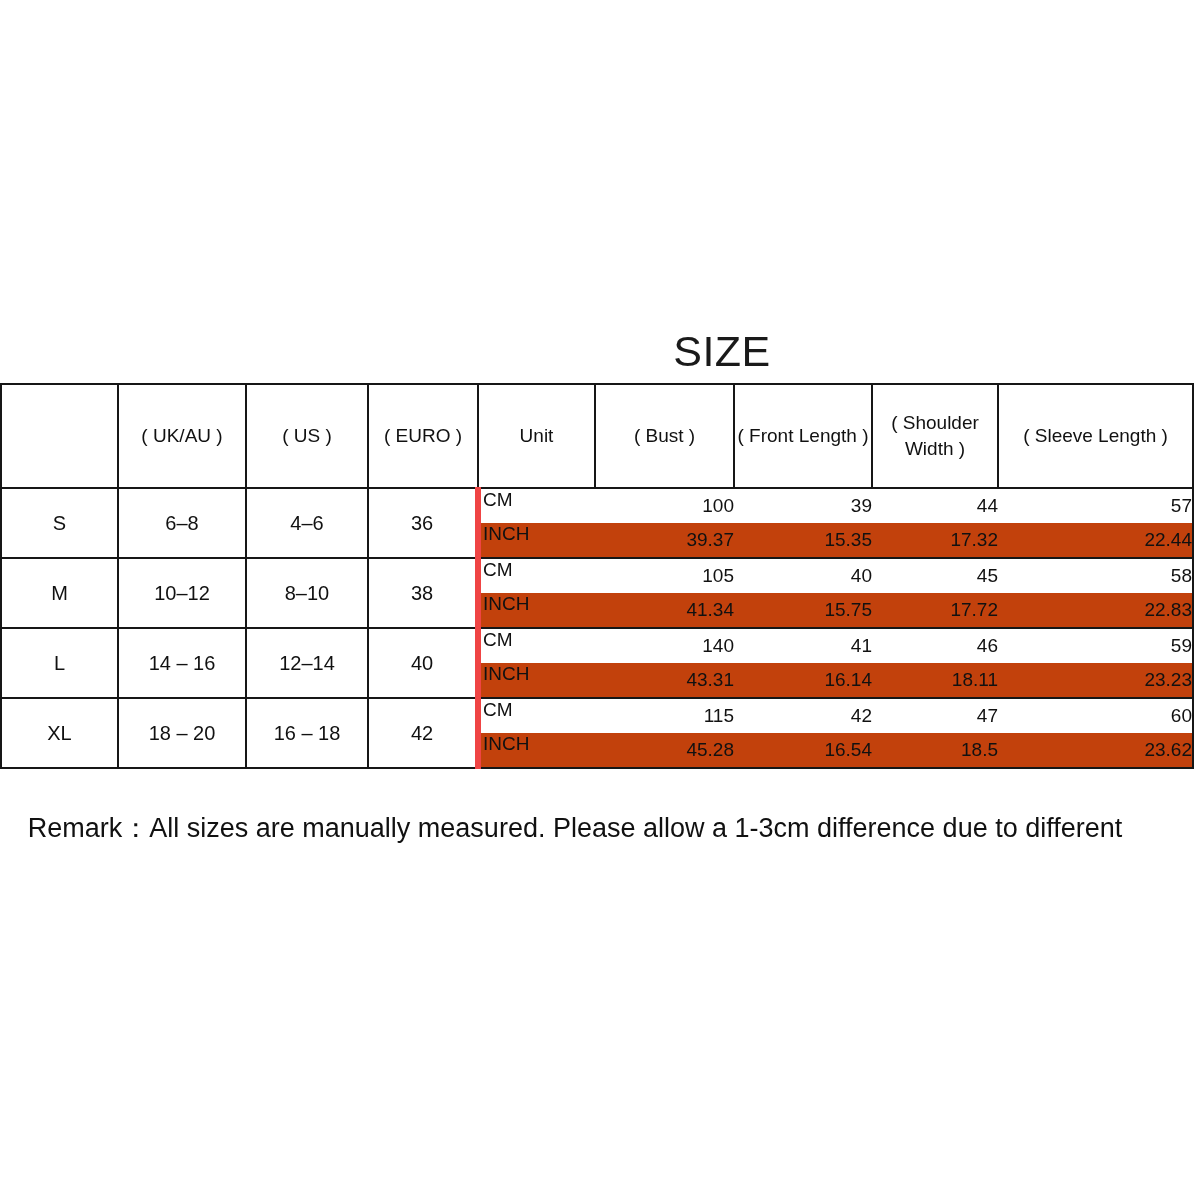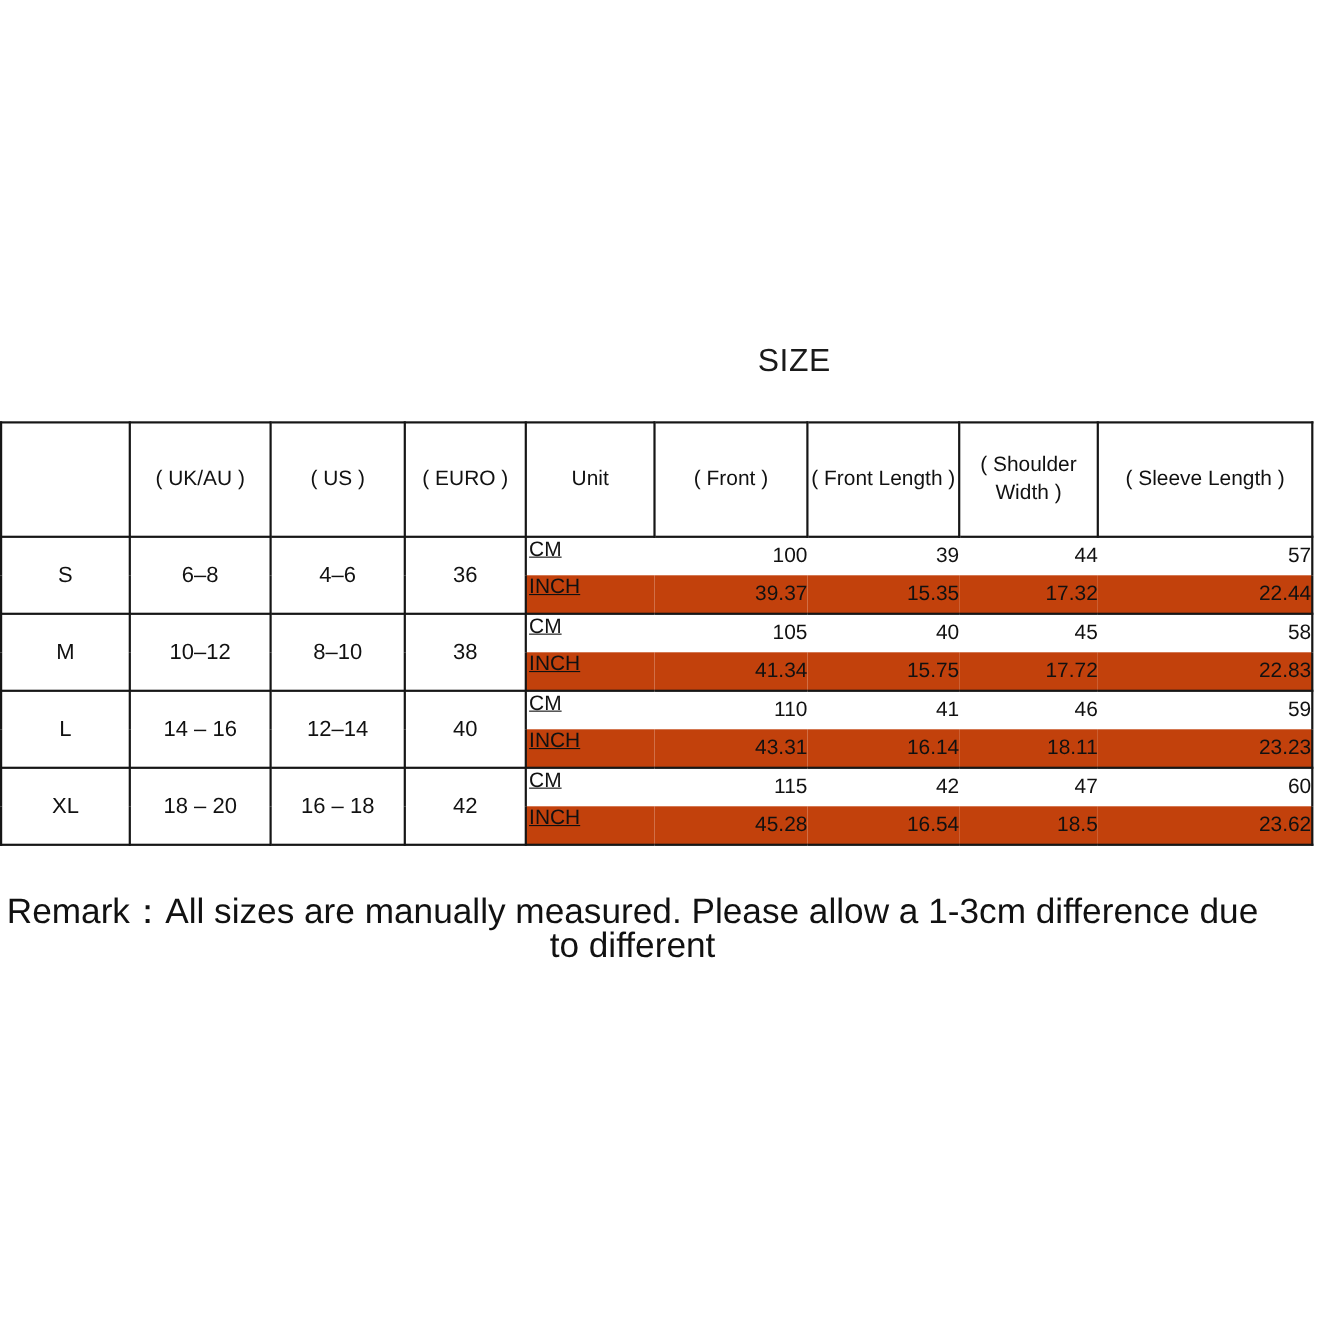--- a/index.html
+++ b/index.html
@@ -11,25 +11,25 @@
     height: 1200px;
     background: #ffffff;
     position: relative;
     font-family: "Liberation Sans", sans-serif;
     color: #111111;
     overflow: hidden;
   }
 
   .chart-title {
     position: absolute;
-    top: 305px;
+    top: 328px;
     left: 622px;
     width: 200px;
     text-align: center;
-    font-size: 29px;
+    font-size: 43px;
     line-height: 46px;
     letter-spacing: 0.5px;
     color: #1a1a1a;
   }
 
   table.size-table {
     position: absolute;
     top: 383px;
     left: 0;
     border-collapse: collapse;
@@ -52,25 +52,24 @@
   }
 
   table.size-table td.left-cell {
     border: 2px solid #161616;
     text-align: center;
     vertical-align: middle;
     font-size: 20px;
   }
 
   table.size-table td.unit-cell {
-    border-left: 2px solid #ef4444;
+    border-left: 6px solid #ef4444;
     text-align: left;
     vertical-align: middle;
     padding: 0 0 12px 2px;
-    text-decoration: underline;
   }
 
   table.size-table td.val {
     text-align: right;
     vertical-align: middle;
     padding: 0 0 0 4px;
   }
 
   table.size-table td.last {
     border-right: 2px solid #161616;
@@ -79,21 +78,21 @@
 
   tr.cm-row td   { border-top: 2px solid #161616; }
   tr.inch-row td { border-bottom: 2px solid #161616; background: #c2410c; }
 
   .remark {
     position: absolute;
     top: 813px;
     left: 0;
     width: 1150px;
     text-align: center;
-    font-size: 32px;
+    font-size: 27px;
     line-height: 31px;
     color: #111111;
   }
 </style>
 </head>
 <body>
 
 <div class="chart-title">SIZE</div>
 
 <table class="size-table">
@@ -108,21 +107,21 @@
       <col style="width:126px">
     <col style="width:195px">
   </colgroup>
   <thead>
     <tr class="header-row">
       <th class="hdr"></th>
       <th class="hdr">( UK/AU )</th>
       <th class="hdr">( US )</th>
       <th class="hdr">( EURO )</th>
       <th class="hdr">Unit</th>
-      <th class="hdr">( Front )</th>
+      <th class="hdr">( Bust )</th>
       <th class="hdr">( Front Length )</th>
       <th class="hdr">( Shoulder Width )</th>
       <th class="hdr">( Sleeve Length )</th>
     </tr>
   </thead>
   <tbody>
 
     <tr class="sub-row cm-row">
       <td class="left-cell" rowspan="2">S</td>
       <td class="left-cell" rowspan="2">6–8</td>
@@ -160,21 +159,21 @@
       <td class="val">17.72</td>
       <td class="val last">22.83</td>
     </tr>
 
     <tr class="sub-row cm-row">
       <td class="left-cell" rowspan="2">L</td>
       <td class="left-cell" rowspan="2">14 – 16</td>
       <td class="left-cell" rowspan="2">12–14</td>
       <td class="left-cell" rowspan="2">40</td>
       <td class="unit-cell">CM</td>
-      <td class="val">110</td>
+      <td class="val">140</td>
       <td class="val">41</td>
       <td class="val">46</td>
       <td class="val last">59</td>
     </tr>
     <tr class="sub-row inch-row">
       <td class="unit-cell">INCH</td>
       <td class="val">43.31</td>
       <td class="val">16.14</td>
       <td class="val">18.11</td>
       <td class="val last">23.23</td>

